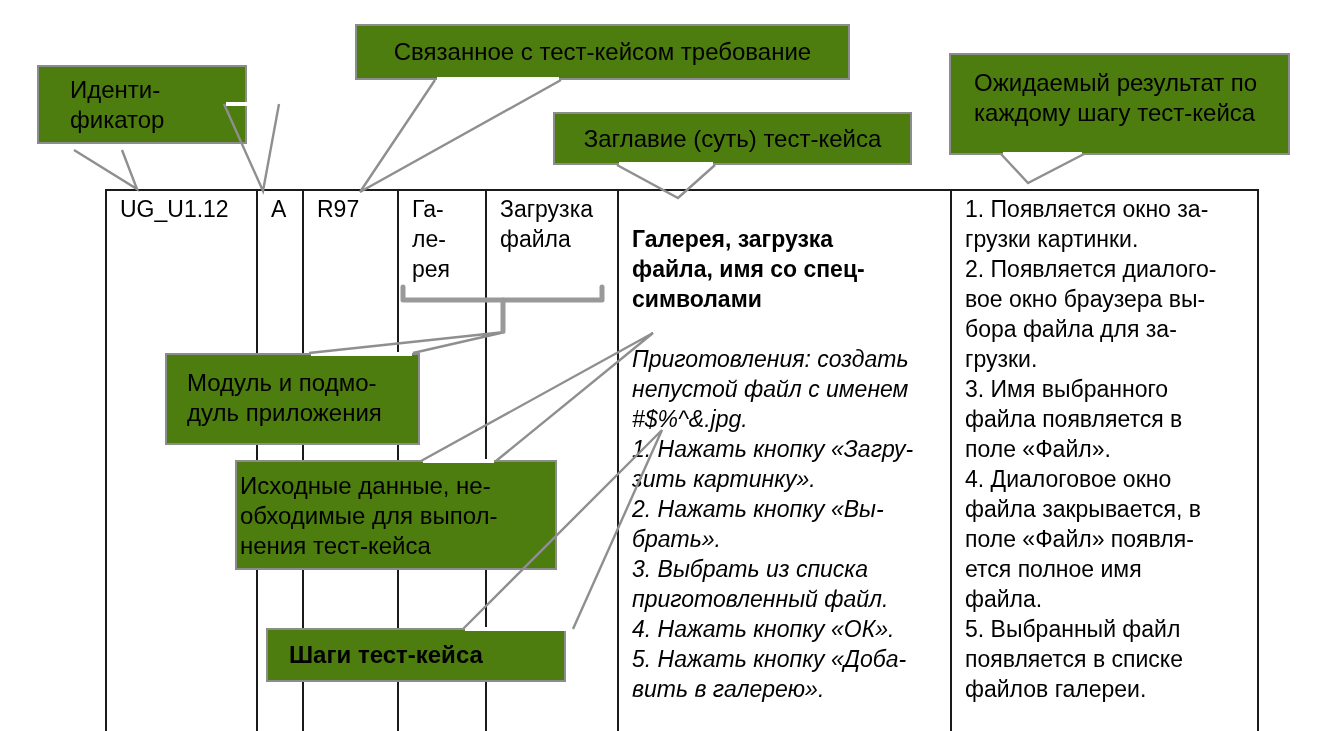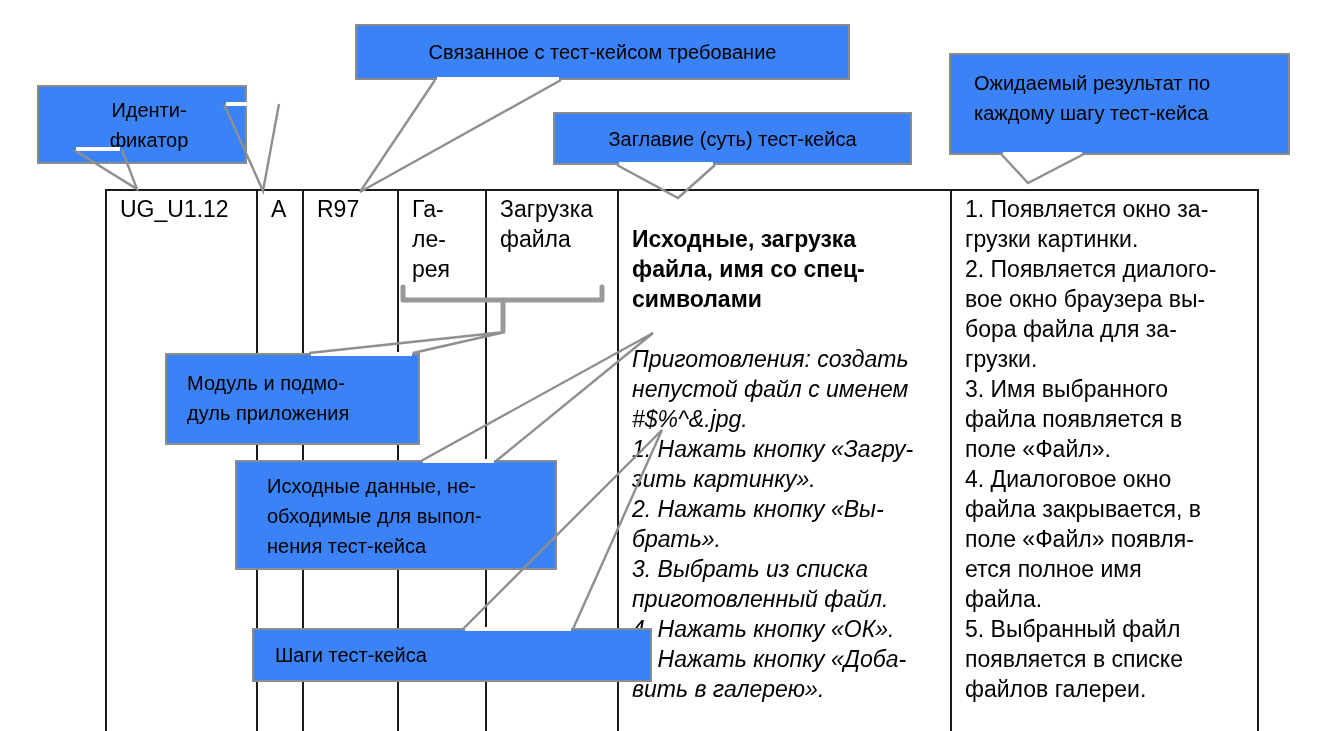--- a/index.html
+++ b/index.html
@@ -14,33 +14,33 @@
   }
   table.tc td{
     border:2px solid #1a1a1a;vertical-align:top;
     padding:3px 8px 4px 13px;
     font-size:23px;line-height:30px;white-space:pre-line;overflow:hidden;
   }
   .tc-title{font-weight:700;white-space:pre-line;}
   .tc-body{white-space:pre-line;font-style:italic;}
   
   .callout{
-    position:absolute;background:#3b82f6;border:2px solid #8c8c8c;
-    font-size:20px;line-height:30px;white-space:pre-line;z-index:2;
+    position:absolute;background:#4d7c0f;border:2px solid #8c8c8c;
+    font-size:24px;line-height:30px;white-space:pre-line;z-index:2;
     box-sizing:border-box;
   }
   .center{display:flex;align-items:center;justify-content:center;text-align:center;}
-  #co-identifier {left:37px;  top:85px;  width:210px;height:79px; padding:8px 6px 0 20px;text-align:center;}
+  #co-identifier {left:37px;  top:65px;  width:210px;height:79px; padding:8px 6px 0 31px;}
   #co-priority   {left:187px; top:53px;  width:216px;height:52px; z-index:3;}
   #co-requirement{left:355px; top:24px;  width:495px;height:56px; z-index:4;}
   #co-title      {left:553px; top:112px; width:359px;height:53px;}
   #co-expected   {left:949px; top:53px;  width:341px;height:102px;padding:13px 6px 0 23px;}
   #co-module     {left:165px; top:353px; width:255px;height:92px; padding:13px 6px 0 20px;}
-  #co-initial    {left:235px; top:460px; width:322px;height:110px;padding:9px 6px 0 30px;}
-  #co-steps      {left:252px; top:628px; width:400px;height:54px; padding:10px 6px 0 21px;}
+  #co-initial    {left:235px; top:460px; width:322px;height:110px;padding:9px 6px 0 3px;}
+  #co-steps      {left:266px; top:628px; width:300px;height:54px; padding:10px 6px 0 21px;font-weight:bold;}
   
   svg#overlay{position:absolute;left:0;top:0;z-index:5;pointer-events:none;}
 </style>
 </head>
 <body>
 
 <div id="stage">
 
   <table class="tc">
     <colgroup>
@@ -56,21 +56,21 @@
         <tr>
       <td>UG_U1.12</td>
       <td>A</td>
       <td>R97</td>
       <td>Га-
 ле-
 рея</td>
       <td>Загрузка
 файла</td>
       <td>
-        <div class="tc-title">Исходные, загрузка
+        <div class="tc-title">Галерея, загрузка
 файла, имя со спец-
 символами</div>
         <div class="tc-body">Приготовления: создать
 непустой файл с именем
 #$%^&amp;.jpg.
 1. Нажать кнопку «Загру-
 зить картинку».
 2. Нажать кнопку «Вы-
 брать».
 3. Выбрать из списка

